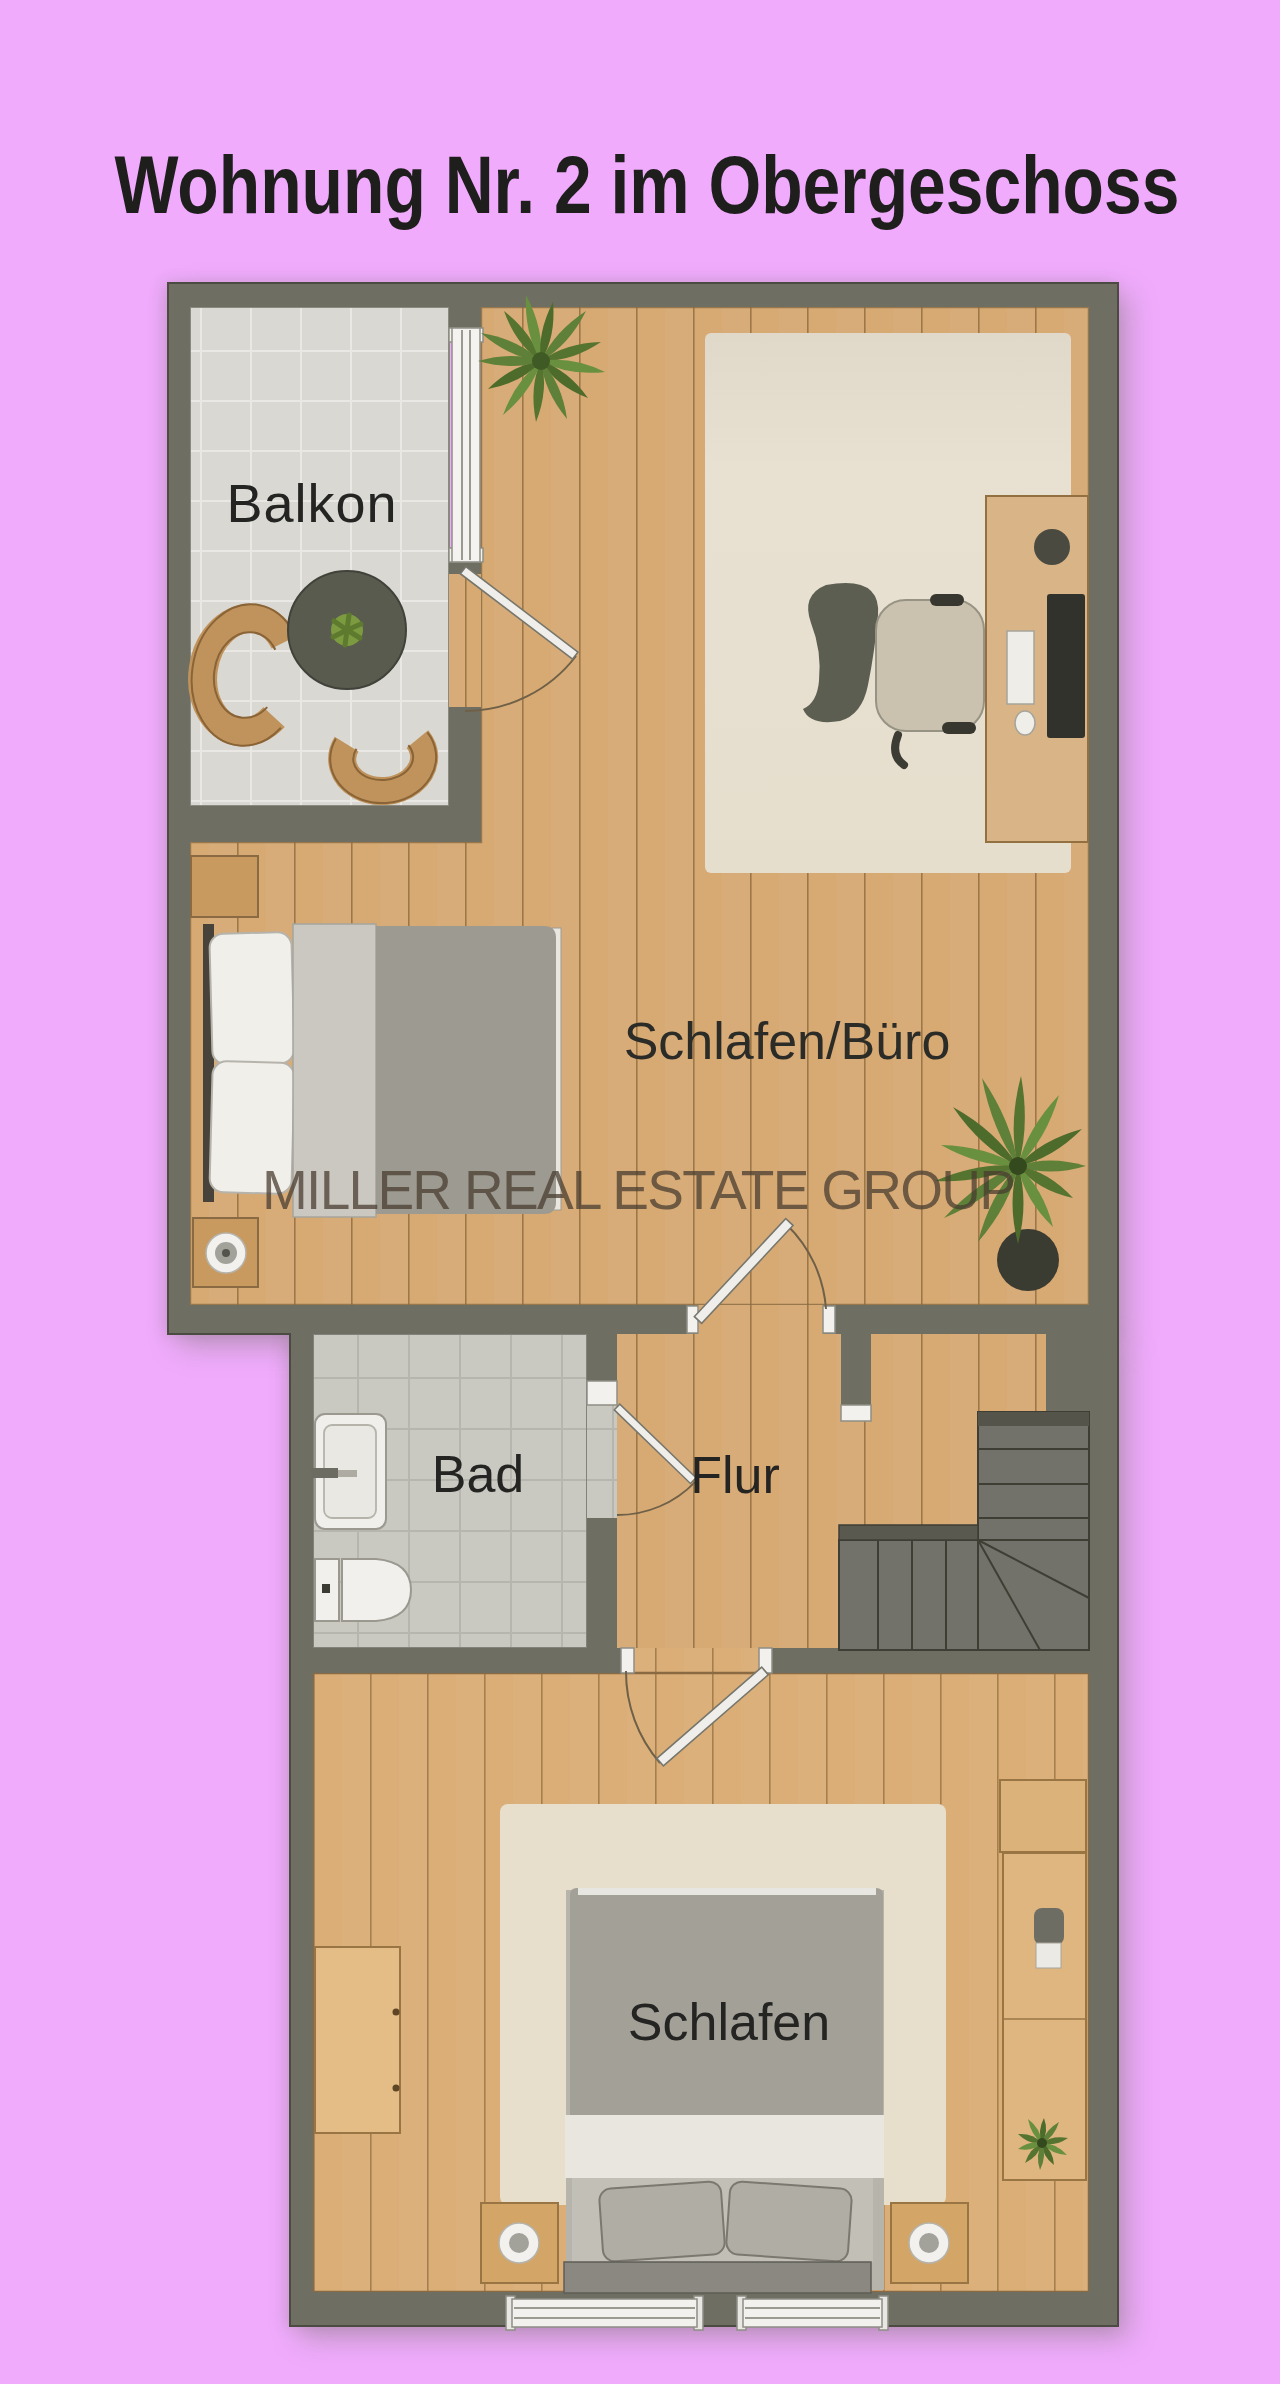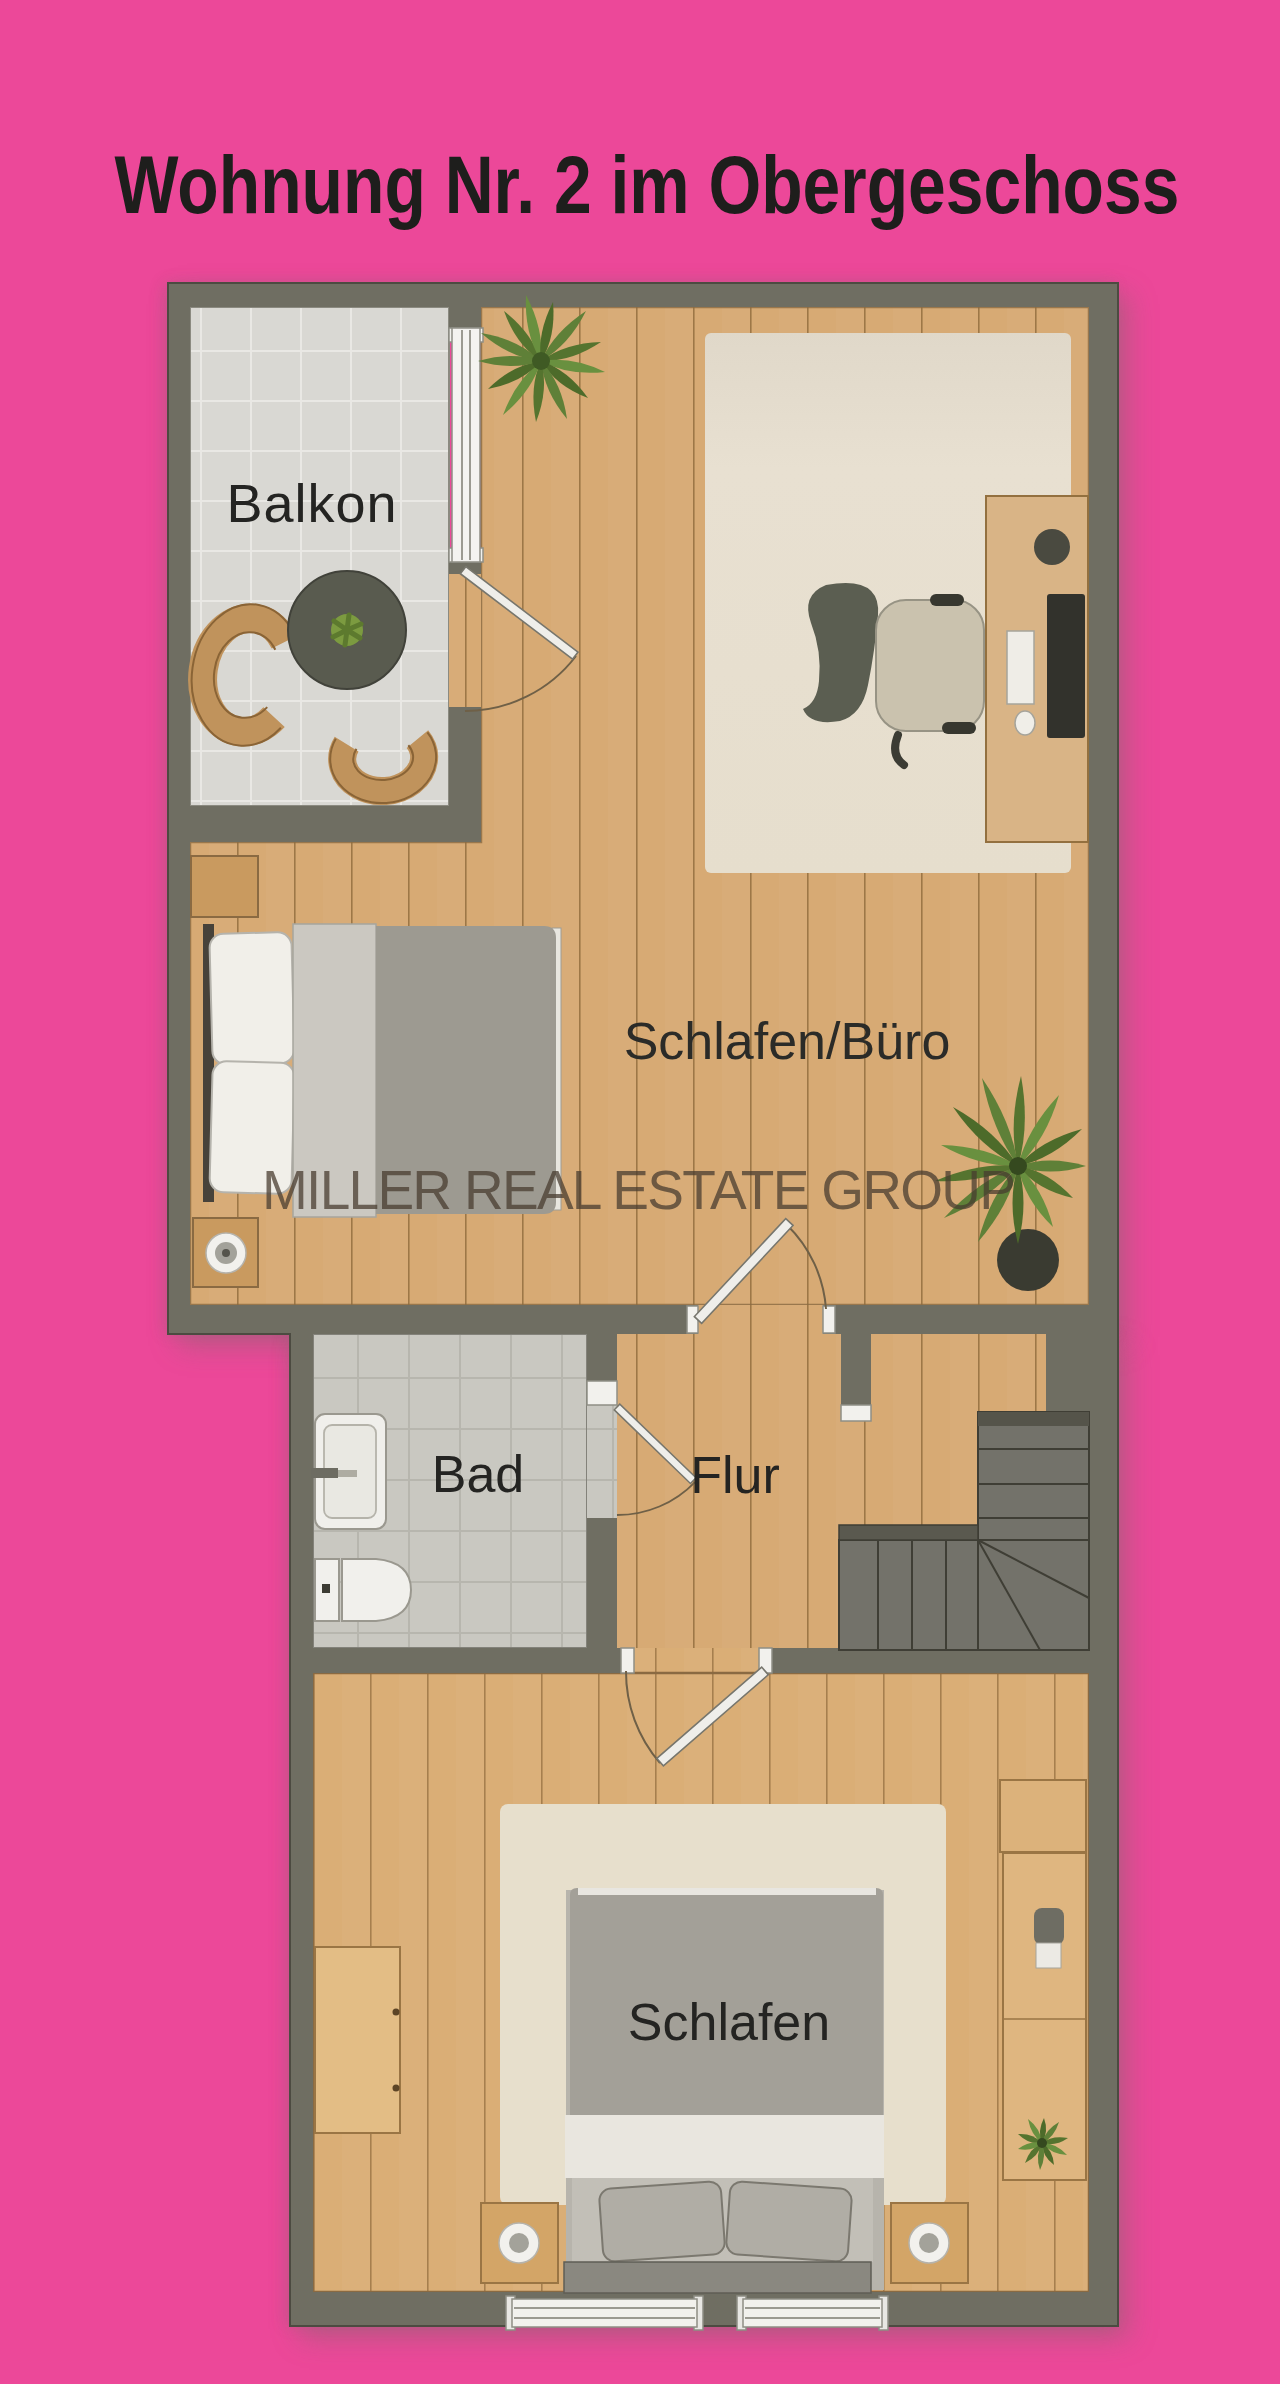--- a/index.html
+++ b/index.html
@@ -1,16 +1,16 @@
 <!DOCTYPE html>
 <html><head>
 <meta charset="utf-8">
 <style>
 html,body{margin:0;padding:0;background:#fff;}
-#page{position:relative;width:1280px;height:2384px;background:#ec4899;font-family:"Liberation Sans",sans-serif;overflow:hidden;}
+#page{position:relative;width:1280px;height:2384px;background:#f0abfc;font-family:"Liberation Sans",sans-serif;overflow:hidden;}
 #title{position:absolute;left:7px;top:139px;width:1280px;text-align:center;font-weight:bold;font-size:81px;letter-spacing:0px;color:#1e1e1c;white-space:nowrap;transform:scaleX(0.837);transform-origin:center;}
 #wm{position:absolute;left:262px;top:1158px;font-size:55px;letter-spacing:-1.72px;color:rgba(72,60,47,0.74);white-space:nowrap;}
 .sh{position:absolute;box-shadow:10px 12px 26px rgba(110,110,100,.40), -4px 0px 14px rgba(110,110,100,.22);}
 svg{position:absolute;left:0;top:0;}
 </style>
 </head>
 <body>
 <div id="page">
 
 <div id="title">Wohnung Nr. 2 im Obergeschoss</div>

